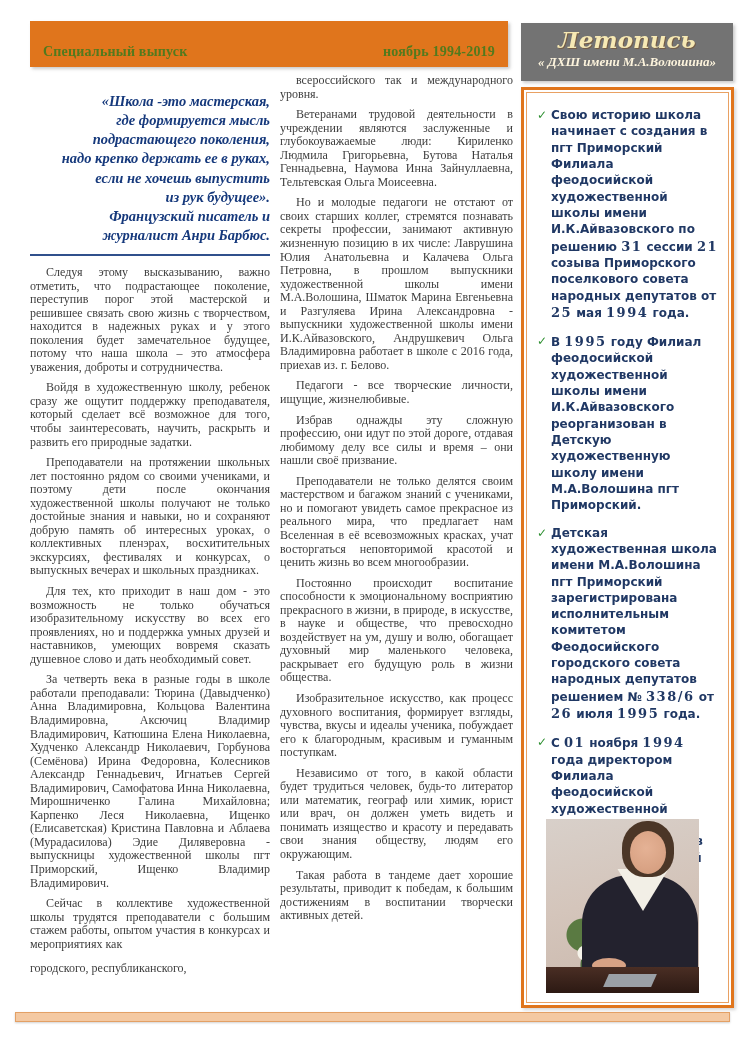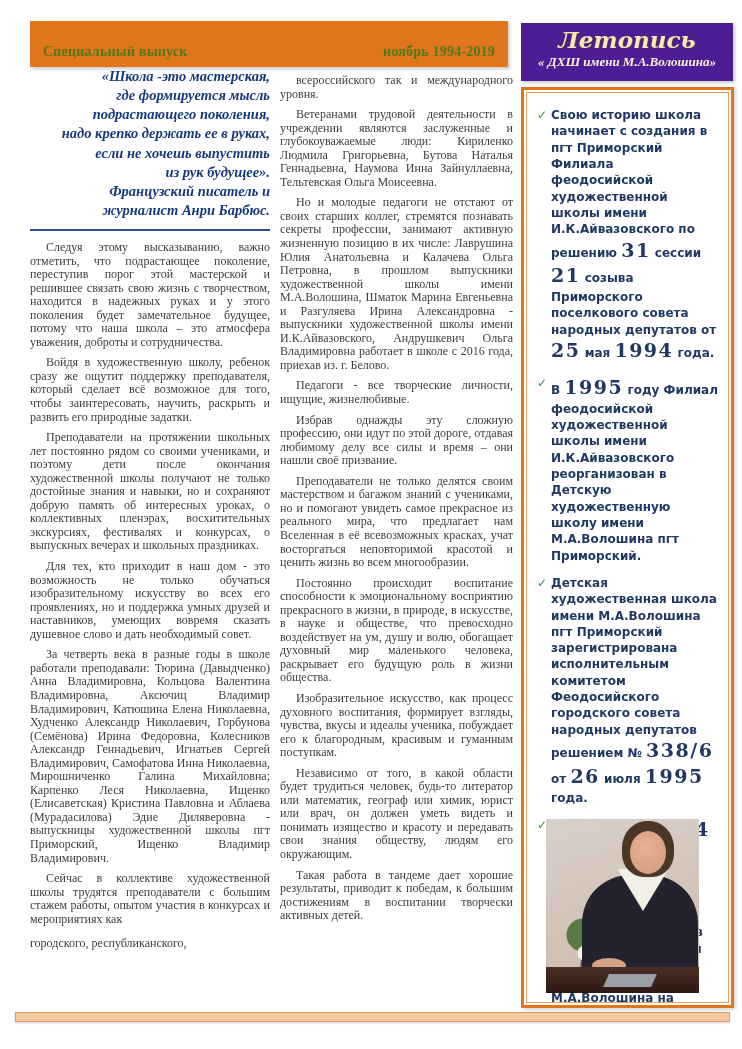--- a/index.html
+++ b/index.html
@@ -5,45 +5,45 @@
   html,body{margin:0;padding:0;background:#ffffff;}
   .page{position:relative;width:742px;height:1049px;background:#fff;overflow:hidden;
         font-family:"Liberation Serif",serif;}
   
   .header-bar{position:absolute;left:30px;top:21px;width:478px;height:42px;
         background:#e0751c;box-sizing:border-box;padding:23px 13px;
         display:flex;justify-content:space-between;align-items:flex-start;
         box-shadow:2px 2px 3px rgba(140,140,140,.45);}
   .header-bar span{color:#527a1e;font-weight:bold;font-size:14px;letter-spacing:.2px;}
   .masthead{position:absolute;left:521px;top:23px;width:212px;height:58px;
-        background:#4c1d95;text-align:center;box-sizing:border-box;padding-top:4px;
+        background:#737373;text-align:center;box-sizing:border-box;padding-top:4px;
         box-shadow:2px 2px 3px rgba(140,140,140,.45);}
   .masthead-title{font-family:"DejaVu Serif",serif;font-style:italic;font-weight:bold;
         color:#f6e9b4;font-size:23px;line-height:1.15;text-shadow:1px 1px 0 rgba(120,60,0,.4);}
   .masthead-sub{font-style:italic;font-weight:bold;color:#fdf4dd;font-size:13px;margin-top:1px;}
   
-  .left-col{position:absolute;left:30px;top:67px;width:240px;height:936px;overflow:hidden;}
+  .left-col{position:absolute;left:30px;top:92px;width:240px;height:936px;overflow:hidden;}
   .mid-col{position:absolute;left:280px;top:74px;width:233px;height:944px;overflow:hidden;}
   .quote{color:#16397c;font-weight:bold;font-style:italic;text-align:right;
         font-size:14.5px;line-height:1.32;white-space:pre-line;
         border-bottom:2px solid #30508c;padding-bottom:9px;margin-bottom:10px;}
   .body-p{margin:0 0 7px 0;font-size:12px;line-height:1.13;text-align:justify;
         color:#3d3d3d;text-indent:16px;}
   .left-col .body-p:last-child{margin-top:11px;text-indent:0;}
   
   .sidebar-box{position:absolute;left:521px;top:87px;width:213px;height:921px;
         border:3px solid #e0751c;box-sizing:border-box;padding:2px;background:#fff;
         box-shadow:2px 2px 3px rgba(140,140,140,.35);}
   .sidebar-inner{border:1px solid #e9a163;height:100%;box-sizing:border-box;
         padding:14px 9px 0 13px;position:relative;overflow:hidden;}
   .side-item{position:relative;padding-left:11px;margin-bottom:11px;
         font-family:"DejaVu Sans",sans-serif;font-weight:bold;color:#203864;
         font-size:12px;line-height:1.36;}
   .side-item .check{position:absolute;left:-3px;top:0;color:#2f9032;font-size:12px;}
-  .big-num{font-family:"DejaVu Serif",serif;font-size:19px;font-weight:bold;
+  .big-num{font-family:"DejaVu Serif",serif;font-size:13px;font-weight:bold;
         letter-spacing:1.5px;}
   .u{text-decoration:underline;}
   
   .photo{position:absolute;left:19px;top:726px;width:153px;height:174px;overflow:hidden;
         background:linear-gradient(165deg,#d8d0ca 0%,#d4c5bb 45%,#c9b7ab 100%);}
   .photo *{position:absolute;}
   .ph-suit{left:36px;top:56px;width:116px;height:96px;background:#23222e;
         border-radius:48px 48px 4px 4px;}
   .ph-collar{left:68px;top:50px;width:58px;height:42px;background:#f2efe6;
         clip-path:polygon(50% 100%,6% 0,94% 0);}

